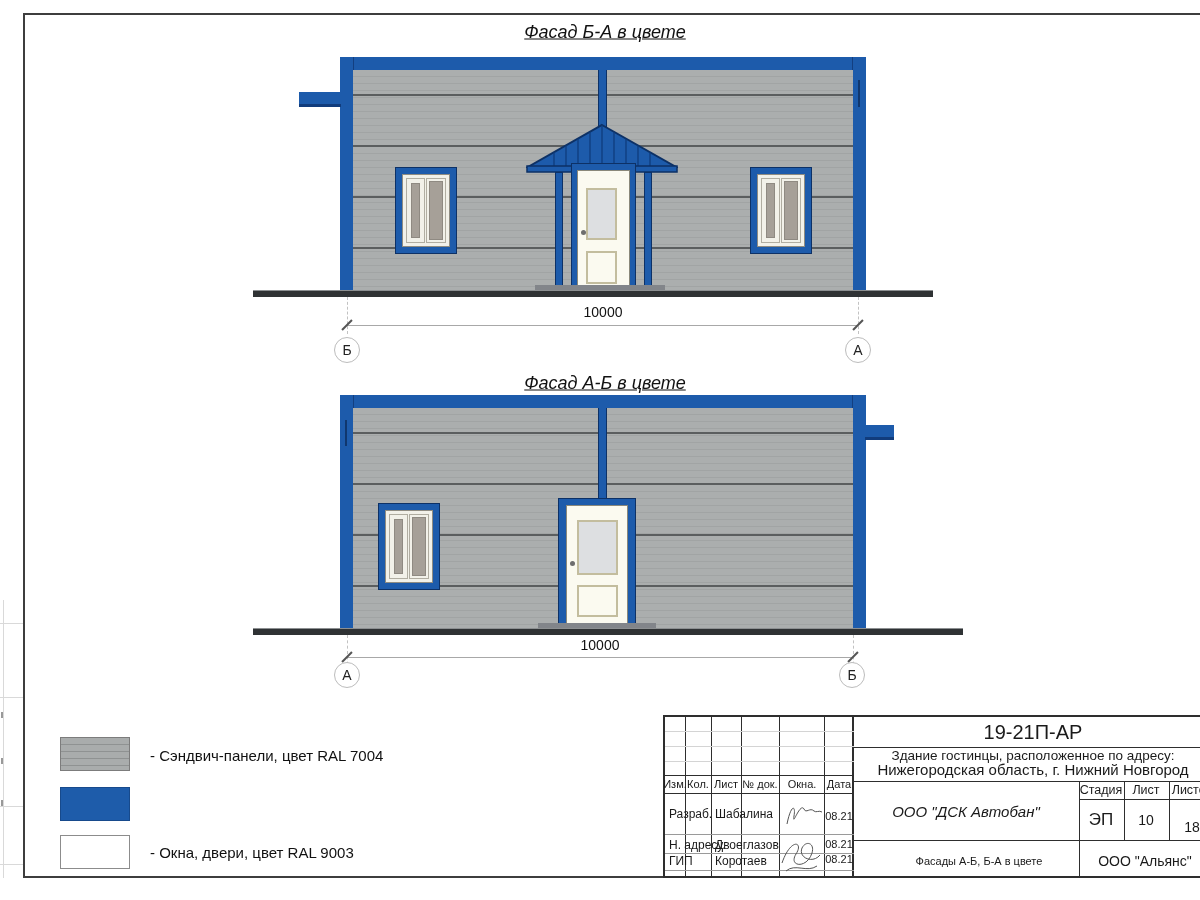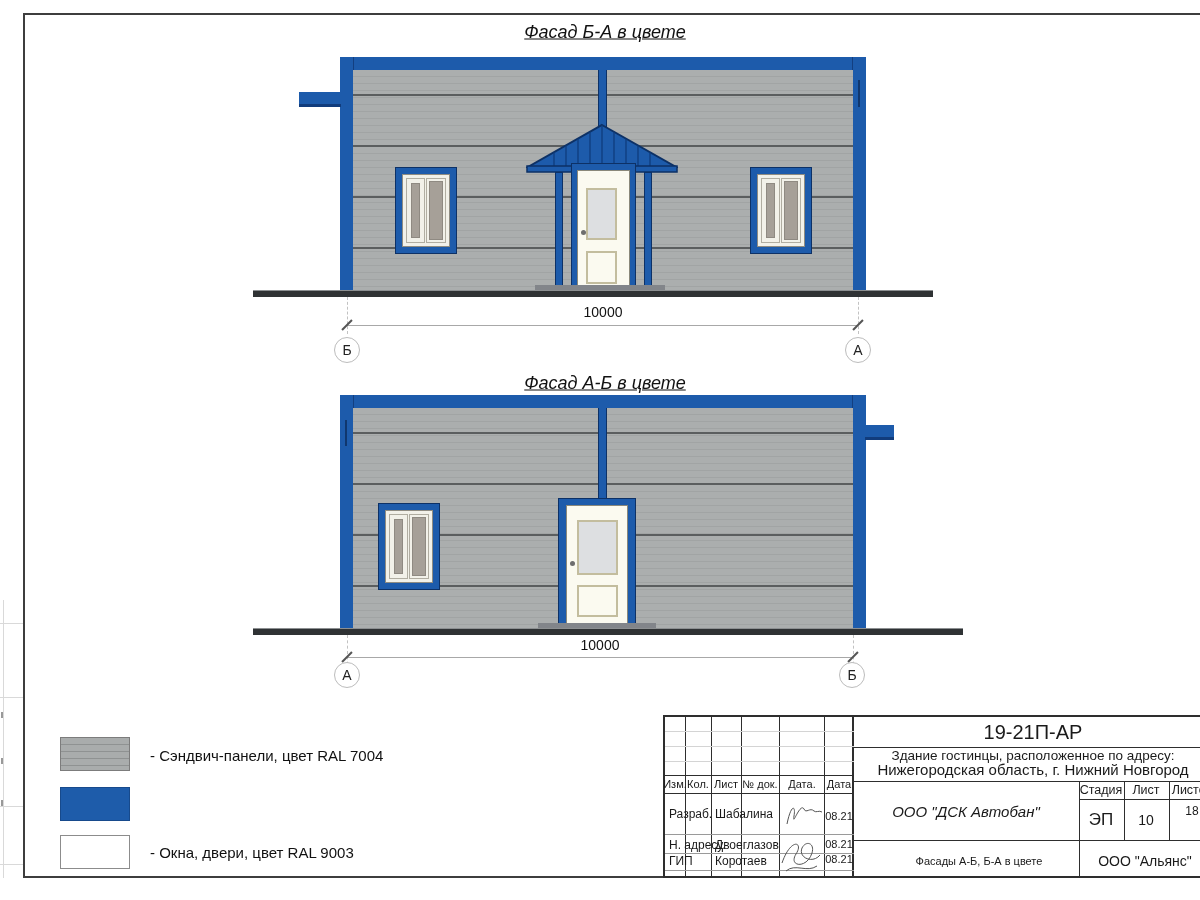--- a/index.html
+++ b/index.html
@@ -252,21 +252,21 @@
     <div class="tb-v" style="left:504px;top:64px;height:59px"></div>
 
     <div class="t" style="left:368px;top:15px;font-size:20px">19-21П-АР</div>
     <div class="t" style="left:368px;top:38px;font-size:13.5px">Здание гостинцы, расположенное по адресу:</div>
     <div class="t" style="left:368px;top:52px;font-size:15px">Нижегородская область, г. Нижний Новгород</div>
 
     <div class="t hdr" style="left:10px;top:67px">Изм.</div>
     <div class="t hdr" style="left:33px;top:67px">Кол.</div>
     <div class="t hdr" style="left:61px;top:67px">Лист</div>
     <div class="t hdr" style="left:95px;top:67px">№ док.</div>
-    <div class="t hdr" style="left:137px;top:67px">Дата.</div>
+    <div class="t hdr" style="left:137px;top:67px">Окна.</div>
     <div class="t hdr" style="left:174px;top:67px">Дата</div>
 
     <div class="tl cell" style="left:4px;top:97px">Разраб.</div>
     <div class="tl cell" style="left:50px;top:97px">Шабалина</div>
     <div class="t date" style="left:174px;top:99px">08.21</div>
 
     <div class="tl cell" style="left:4px;top:128px">Н. адресу.</div>
     <div class="tl cell" style="left:50px;top:128px">Двоеглазов</div>
     <div class="t date" style="left:174px;top:127px">08.21</div>
 
@@ -281,19 +281,19 @@
       <path d="M5,30 C14,4 27,9 19,21 C11,34 30,36 35,20 C38,10 29,7 25,15 C21,25 36,31 43,22 M9,38 C18,30 30,40 40,33"></path>
     </svg>
 
     <div class="t" style="left:301px;top:94px;font-size:15px;font-style:italic">ООО "ДСК Автобан"</div>
 
     <div class="t" style="left:436px;top:73px;font-size:12.5px">Стадия</div>
     <div class="t" style="left:481px;top:73px;font-size:12.5px">Лист</div>
     <div class="t" style="left:527px;top:73px;font-size:12.5px">Листов</div>
     <div class="t" style="left:436px;top:103px;font-size:17px">ЭП</div>
     <div class="t" style="left:481px;top:103px;font-size:14px">10</div>
-    <div class="t" style="left:527px;top:94px;font-size:12px">18</div>
+    <div class="t" style="left:527px;top:110px;font-size:14px">18</div>
 
     <div class="t" style="left:314px;top:144px;font-size:11px">Фасады А-Б, Б-А в цвете</div>
     <div class="t" style="left:480px;top:144px;font-size:14px">ООО "Альянс"</div>
   </div>
 
 </div>
 
 </body></html>

